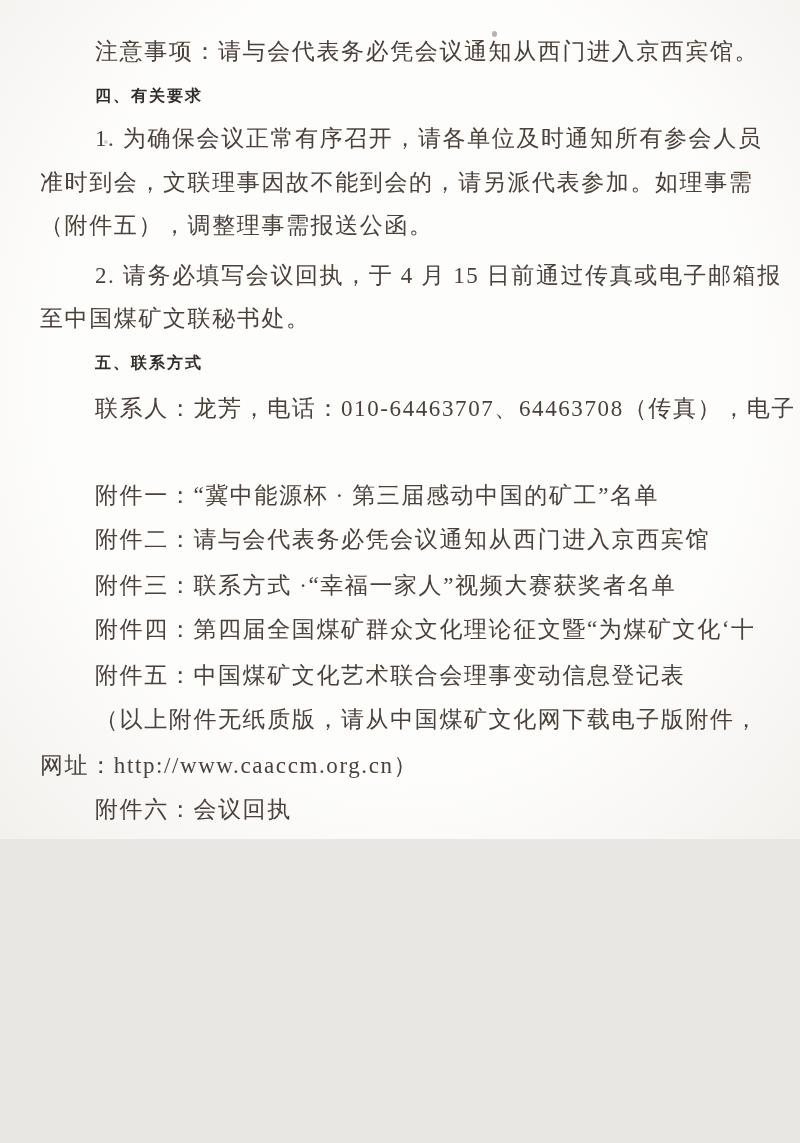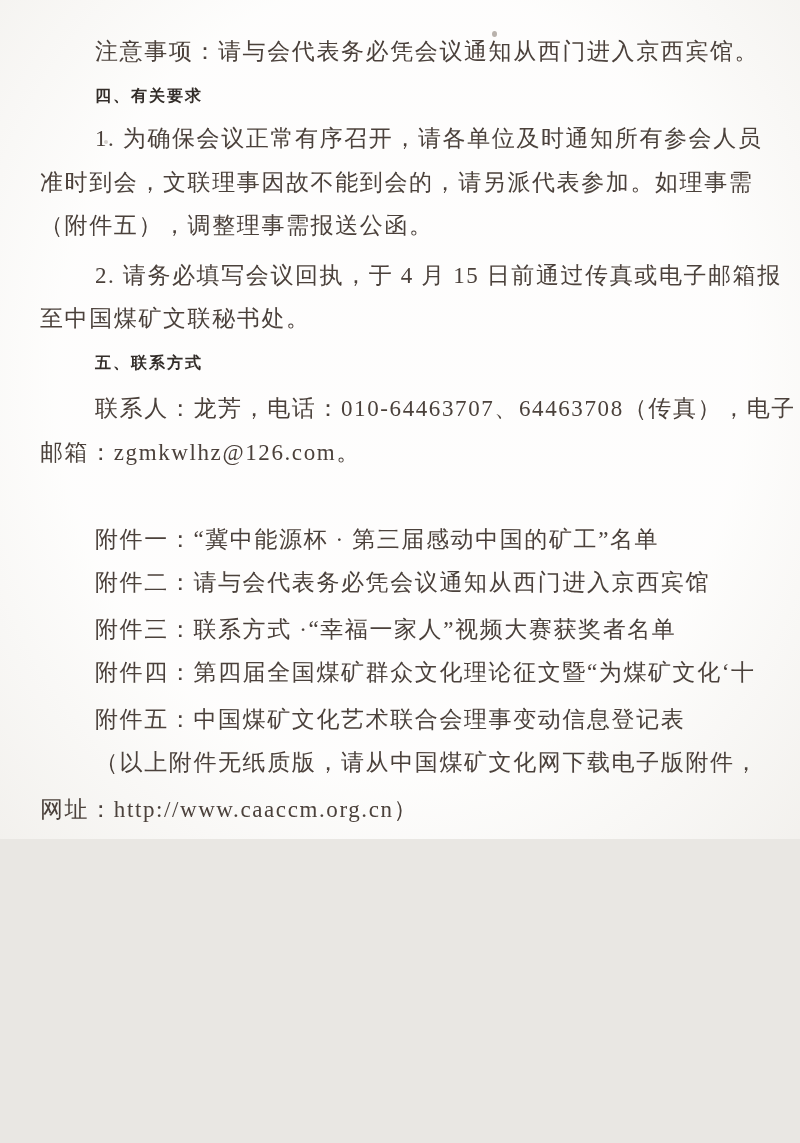--- a/index.html
+++ b/index.html
@@ -113,21 +113,20 @@
   <div class="body-text">
     <div class="line indent">注意事项：请与会代表务必凭会议通知从西门进入京西宾馆。</div>
     <div class="line indent heading">四、有关要求</div>
     <div class="line indent">1. 为确保会议正常有序召开，请各单位及时通知所有参会人员</div>
     <div class="line">准时到会，文联理事因故不能到会的，请另派代表参加。如理事需</div>
     <div class="line">（附件五），调整理事需报送公函。</div>
     <div class="line indent m6">2. 请务必填写会议回执，于 4 月 15 日前通过传真或电子邮箱报</div>
     <div class="line">至中国煤矿文联秘书处。</div>
     <div class="line indent heading">五、联系方式</div>
     <div class="line indent m3">联系人：龙芳，电话：010-64463707、64463708（传真），电子</div>
-    <div class="line">邮箱：zgmkwlhz@126.com。</div>
     <div class="spacer"></div>
     <div class="line indent">附件一：“冀中能源杯 · 第三届感动中国的矿工”名单</div>
     <div class="line indent">附件二：请与会代表务必凭会议通知从西门进入京西宾馆</div>
     <div class="line indent m3">附件三：联系方式 ·“幸福一家人”视频大赛获奖者名单</div>
     <div class="line indent">附件四：第四届全国煤矿群众文化理论征文暨“为煤矿文化‘十</div>
     <div class="line indent m3">附件五：中国煤矿文化艺术联合会理事变动信息登记表</div>
     <div class="line indent">（以上附件无纸质版，请从中国煤矿文化网下载电子版附件，</div>
     <div class="line m3">网址：http://www.caaccm.org.cn）</div>
     <div class="line indent">附件六：会议回执</div>
   </div>

